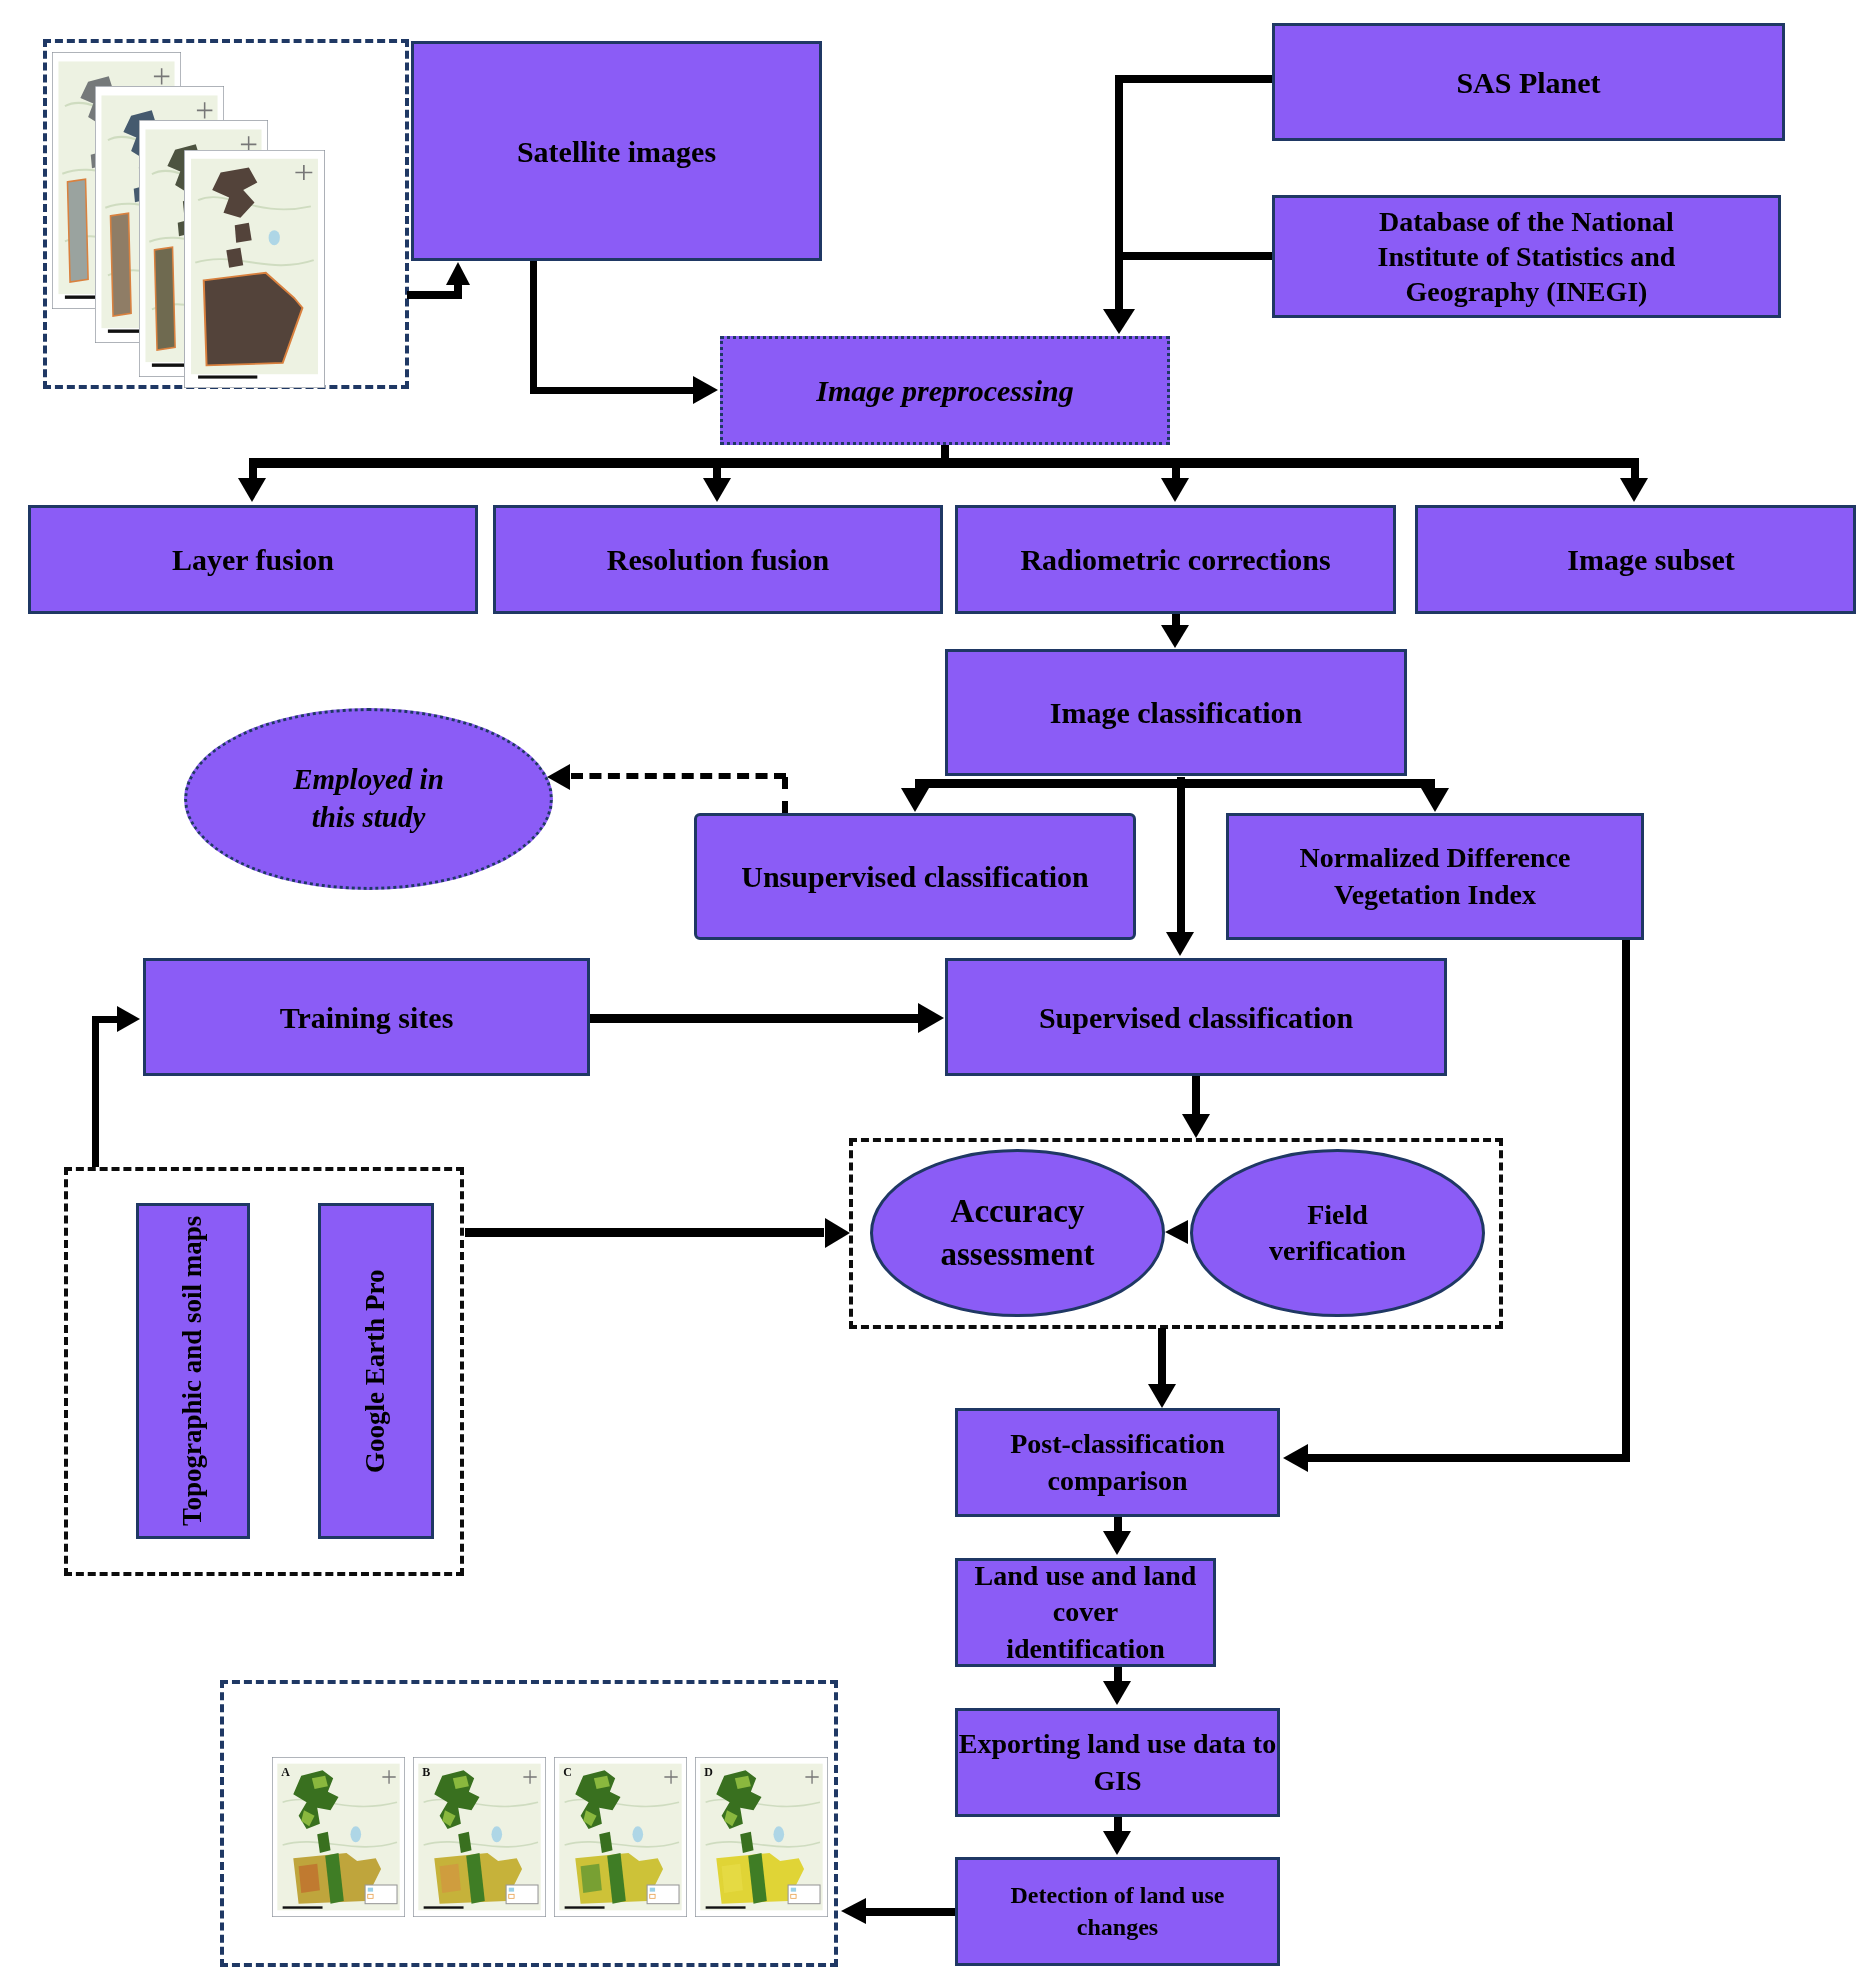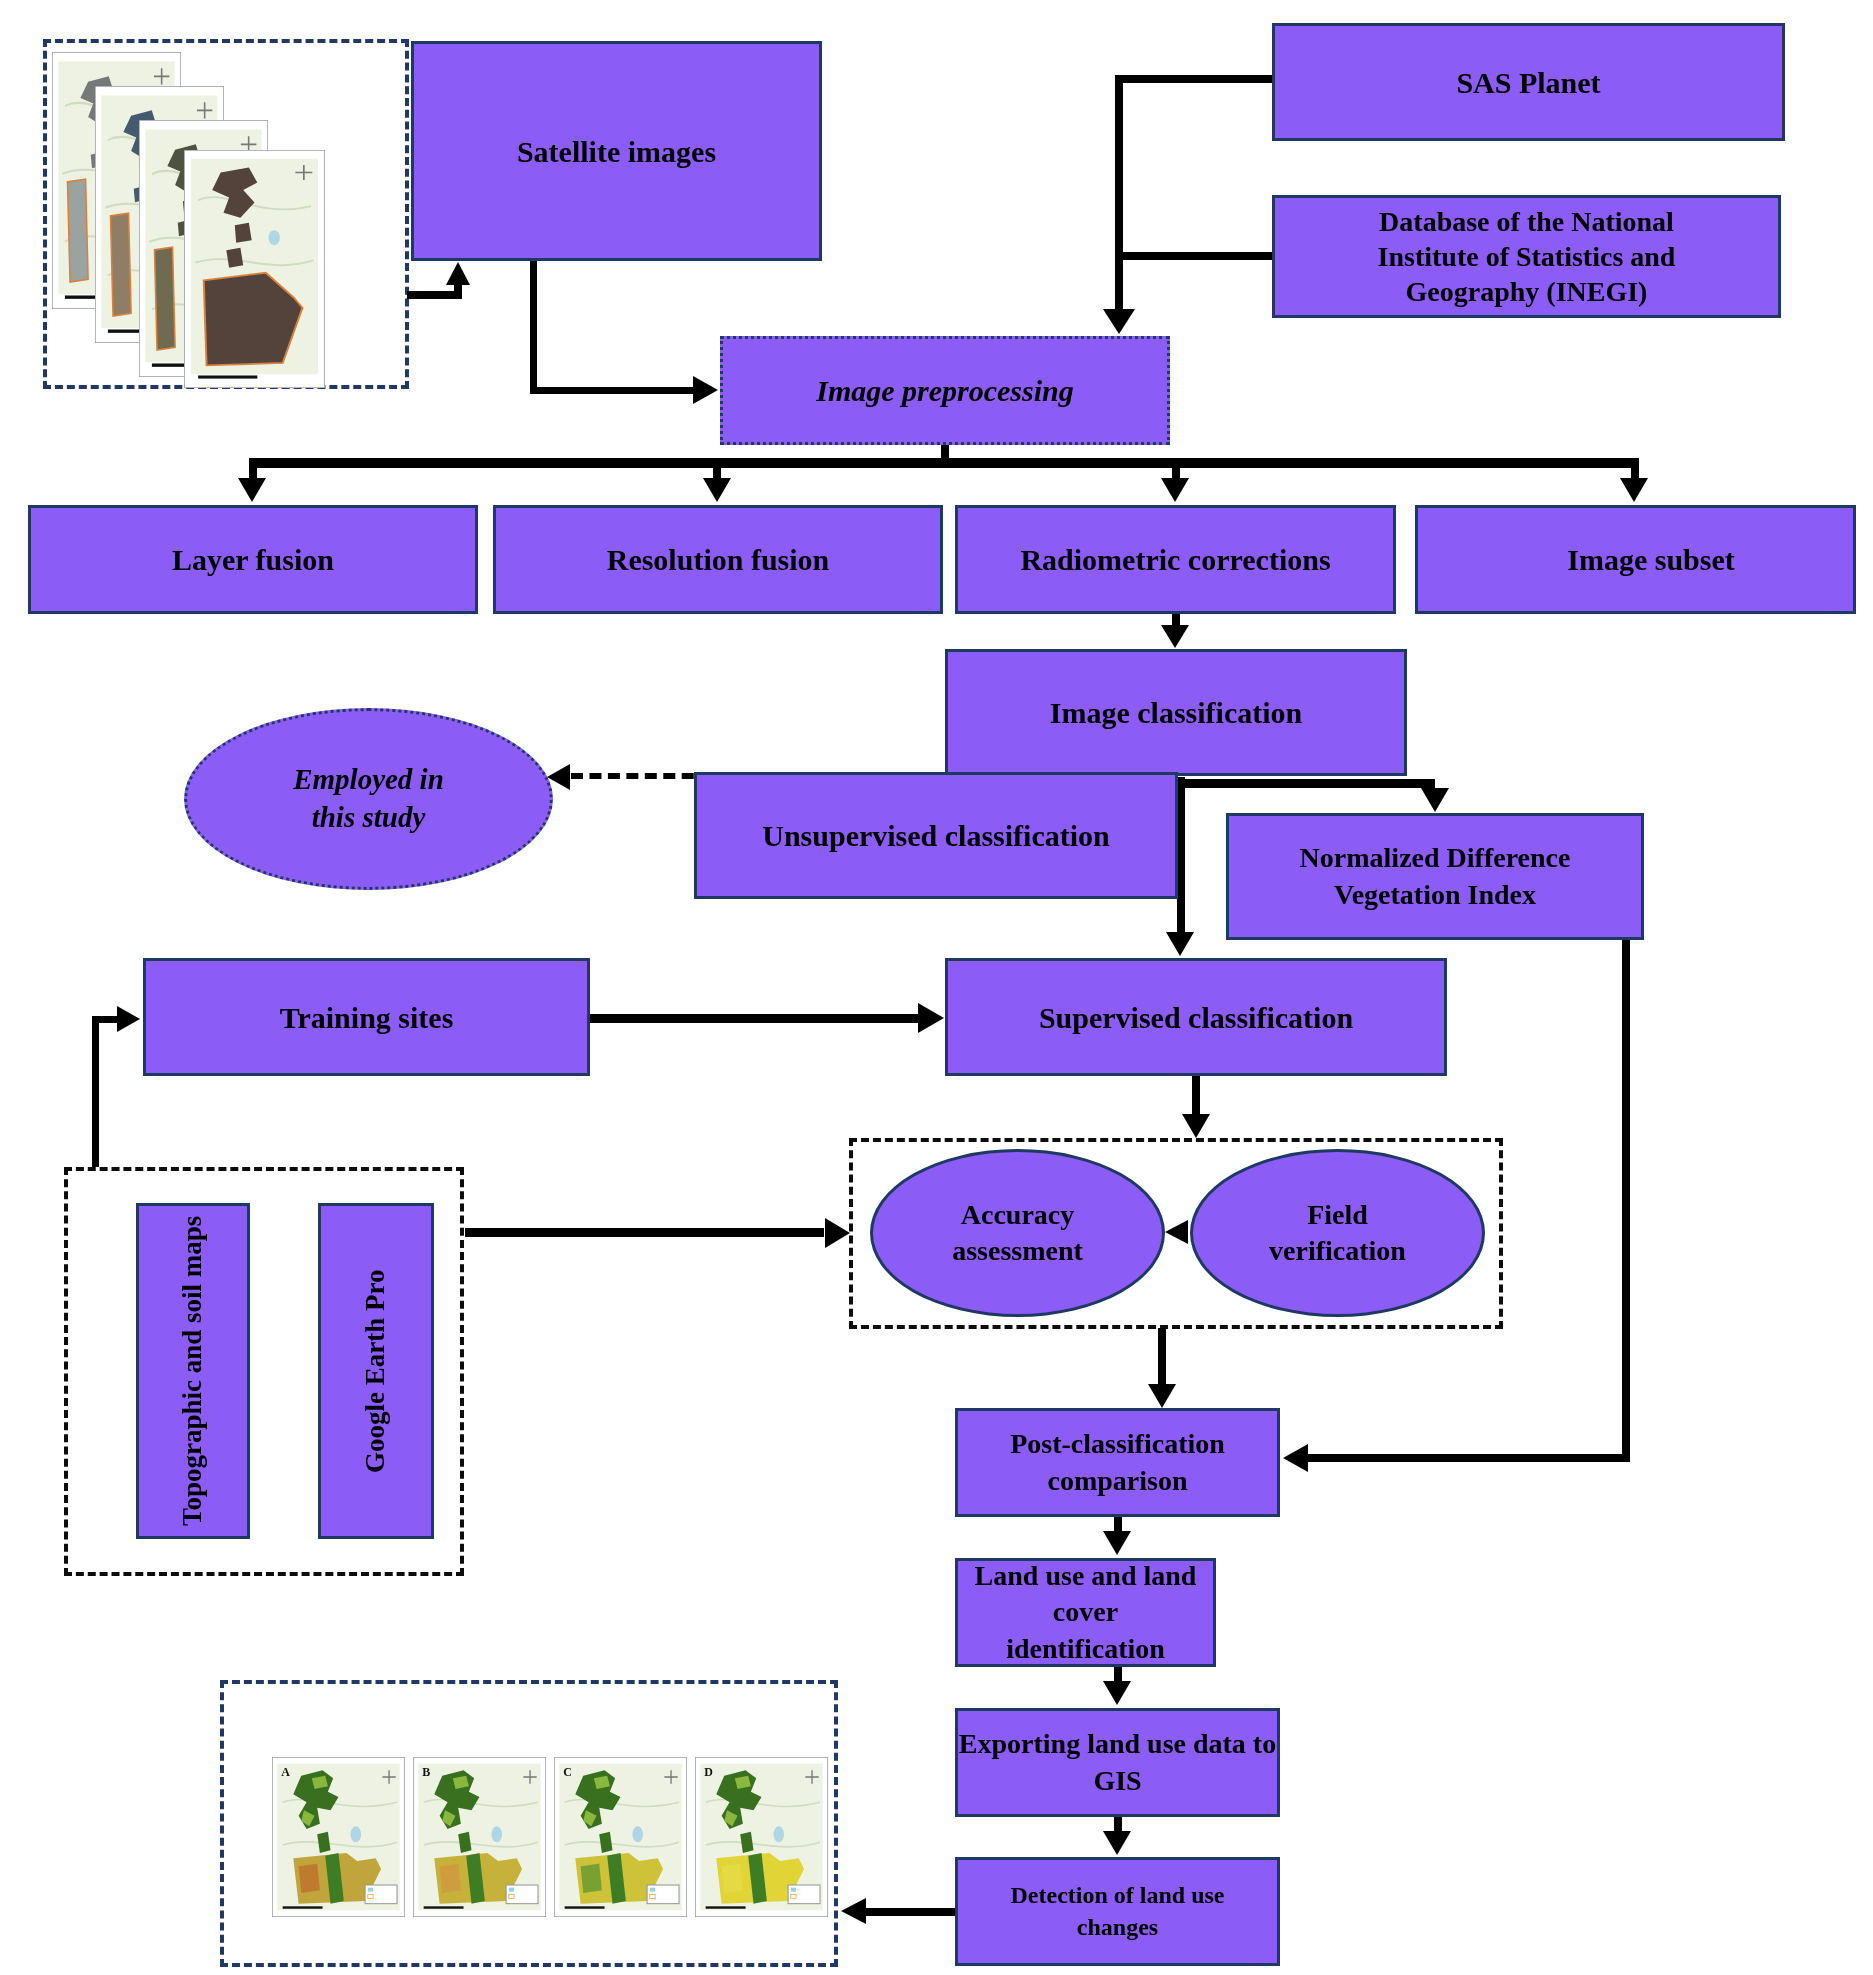--- a/index.html
+++ b/index.html
@@ -170,21 +170,21 @@
   <div class="tri" style="left:547px;top:764px;border-top:13px solid transparent;border-bottom:13px solid transparent;border-right:23.6px solid #000;"></div>
   <div class="dashH" style="left:571px;top:773px;width:215px;"></div>
   <div class="dashV" style="left:782px;top:777px;height:36px;"></div>
 
   <div class="ln" style="left:1177px;top:777px;width:8.2px;height:157px;"></div>
   <div class="tri" style="left:1166px;top:932px;border-left:14.5px solid transparent;border-right:14.5px solid transparent;border-top:24.5px solid #000;"></div>
   <div class="ln" style="left:915px;top:779px;width:520px;height:9px;"></div>
   <div class="tri" style="left:901px;top:788px;border-left:14.5px solid transparent;border-right:14.5px solid transparent;border-top:24.5px solid #000;"></div>
   <div class="tri" style="left:1421px;top:788px;border-left:14.5px solid transparent;border-right:14.5px solid transparent;border-top:24.5px solid #000;"></div>
 
-  <div class="node" style="left:694px;top:772px;width:484px;height:127px;">
+  <div class="node" style="left:694px;top:813px;width:442px;height:127px;border-radius:6px;">
     <span>Unsupervised classification</span>
   </div>
   <div class="node" style="left:1226px;top:813px;width:418px;height:127px;font-size:28px;">
     <span>Normalized Difference
 Vegetation Index</span>
   </div>
 
   <div class="node" style="left:143px;top:958px;width:447px;height:118px;">
     <span>Training sites</span>
   </div>
@@ -207,21 +207,21 @@
     <span>Topographic and soil maps</span>
   </div>
   <div class="node vert" style="left:318px;top:1203px;width:116px;height:336px;">
     <span>Google Earth Pro</span>
   </div>
 
   <div class="ln" style="left:465px;top:1228px;width:359px;height:9px;"></div>
   <div class="tri" style="left:825px;top:1218px;border-top:15px solid transparent;border-bottom:15px solid transparent;border-left:25.4px solid #000;"></div>
 
   <div class="dashedK" style="position:absolute;left:849px;top:1138px;width:654px;height:191px;"></div>
-  <div class="node ellipse" style="left:870px;top:1149px;width:295px;height:168px;font-size:28px;">
+  <div class="node ellipse" style="left:870px;top:1149px;width:295px;height:168px;font-size:33px;">
     <span>Accuracy
 assessment</span>
   </div>
   <div class="node ellipse" style="left:1190px;top:1149px;width:295px;height:168px;font-size:28px;">
     <span>Field
 verification</span>
   </div>
   <div class="tri" style="left:1165px;top:1220px;border-top:12.7px solid transparent;border-bottom:12.7px solid transparent;border-right:23px solid #000;"></div>
 
   <div class="ln" style="left:1158px;top:1328px;width:8.2px;height:59px;"></div>

